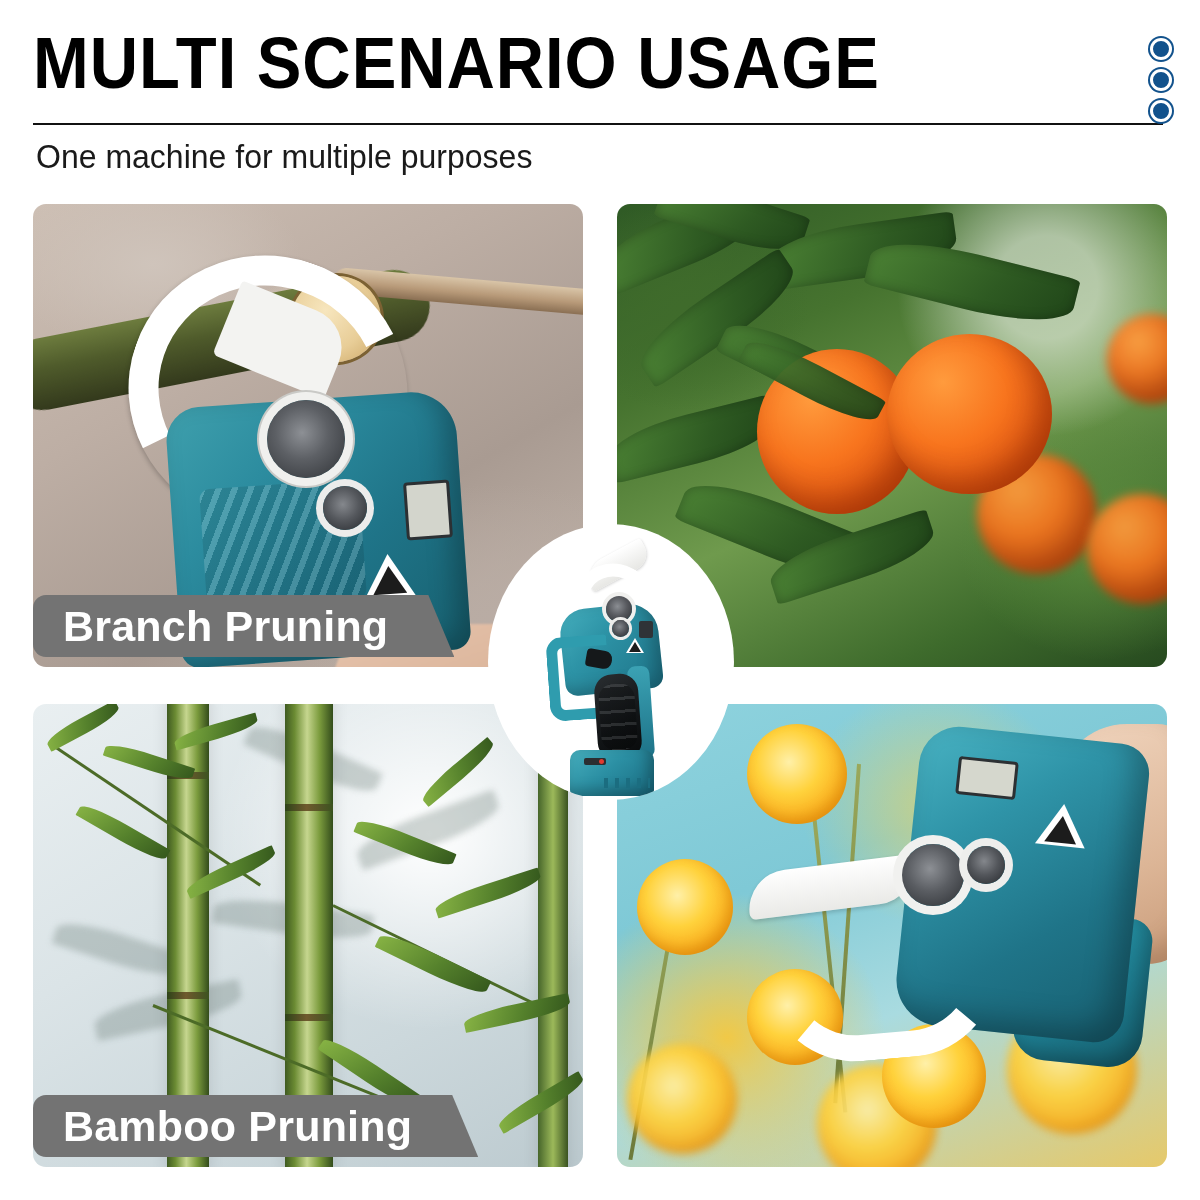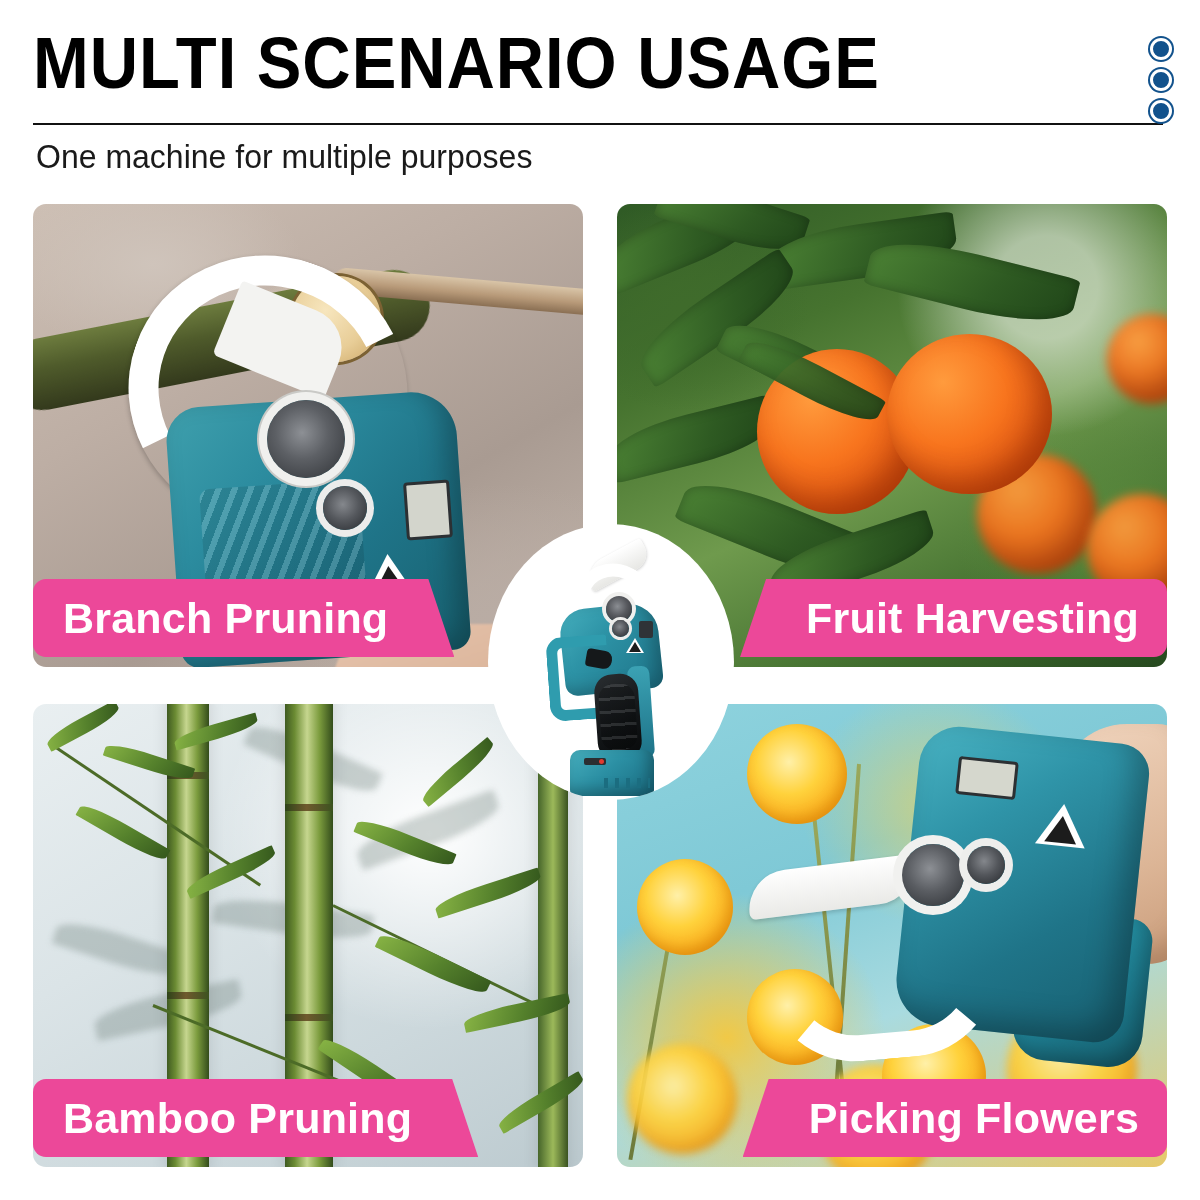--- a/index.html
+++ b/index.html
@@ -386,22 +386,22 @@
     width: 130px; height: 150px;
     background: linear-gradient(145deg, #2aa0b3 0%, #1d7a8d 60%, #155d6c 100%);
     border-radius: 22px 22px 34px 34px;
     transform: rotate(6deg);
     box-shadow: inset -8px -8px 18px rgba(0,0,0,.25);
   }
 
   
   .banner {
     position: absolute;
-    height: 78px;
-    background: #ec4899;
+    height: 62px;
+    background: #737373;
     display: flex;
     align-items: center;
     z-index: 6;
   }
   .banner span {
     color: #ffffff;
     font-weight: bold;
     font-size: 43px;
     line-height: 46px;
     letter-spacing: .2px;
@@ -624,25 +624,20 @@
       <div class="leaf" style="left:-10px;top:210px;width:170px;height:50px;transform:rotate(-14deg)"></div>
       <div class="leaf" style="left:60px;top:300px;width:200px;height:54px;transform:rotate(22deg)"></div>
       <div class="orange blur" style="left:360px;top:250px;width:120px;height:120px"></div>
       <div class="orange blur" style="left:470px;top:290px;width:110px;height:110px"></div>
       <div class="orange blur" style="left:490px;top:110px;width:90px;height:90px"></div>
       <div class="orange" style="left:140px;top:145px;width:160px;height:165px"></div>
       <div class="orange" style="left:270px;top:130px;width:165px;height:160px"></div>
       <div class="leaf" style="left:120px;top:160px;width:150px;height:34px;transform:rotate(28deg);opacity:.95"></div>
       <div class="leaf" style="left:150px;top:330px;width:170px;height:46px;transform:rotate(-18deg)"></div>
     </div>
-    <div class="banner-wrap">
-      <div class="banner right tr-banner">
-        <span>Fruit Harvesting</span>
-      </div>
-    </div>
   </div>
 
   <div class="cell bl">
     <div class="photo photo-bamboo">
       <div class="shadow-leaf" style="left:20px;top:230px;width:130px;height:30px;transform:rotate(18deg)"></div>
       <div class="shadow-leaf" style="left:60px;top:290px;width:150px;height:32px;transform:rotate(-12deg)"></div>
       <div class="shadow-leaf" style="left:210px;top:40px;width:140px;height:30px;transform:rotate(24deg)"></div>
       <div class="shadow-leaf" style="left:320px;top:110px;width:150px;height:32px;transform:rotate(-20deg)"></div>
       <div class="shadow-leaf" style="left:180px;top:200px;width:160px;height:30px;transform:rotate(8deg)"></div>
 
@@ -696,25 +691,20 @@
       <div class="hand-4"></div>
       <div class="handle-4"></div>
       <div class="tool-body-4"></div>
       <div class="blade-4u"></div>
       <div class="blade-4l"></div>
       <div class="gear-4a"></div>
       <div class="gear-4b"></div>
       <div class="lcd-4"></div>
       <div class="warn-4"></div>
     </div>
-    <div class="banner-wrap">
-      <div class="banner right">
-        <span>Picking Flowers</span>
-      </div>
-    </div>
   </div>
 </div>
 
 <div id="center-circle">
   <div class="prod prod-blade-u"></div>
   <div class="prod prod-blade-l"></div>
   <div class="prod prod-head"></div>
   <div class="prod prod-gear"></div>
   <div class="prod prod-gear2"></div>
   <div class="prod prod-lcd"></div>

